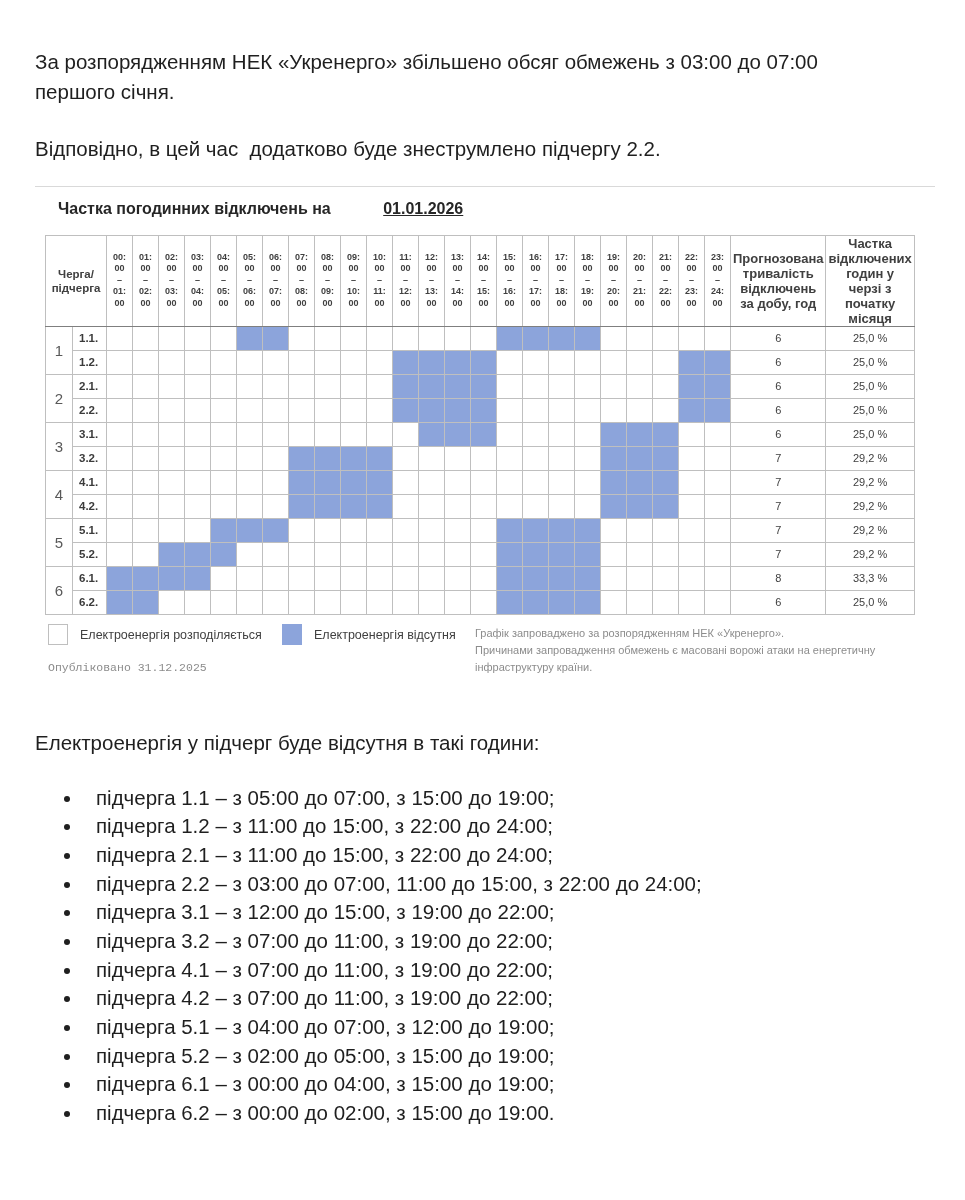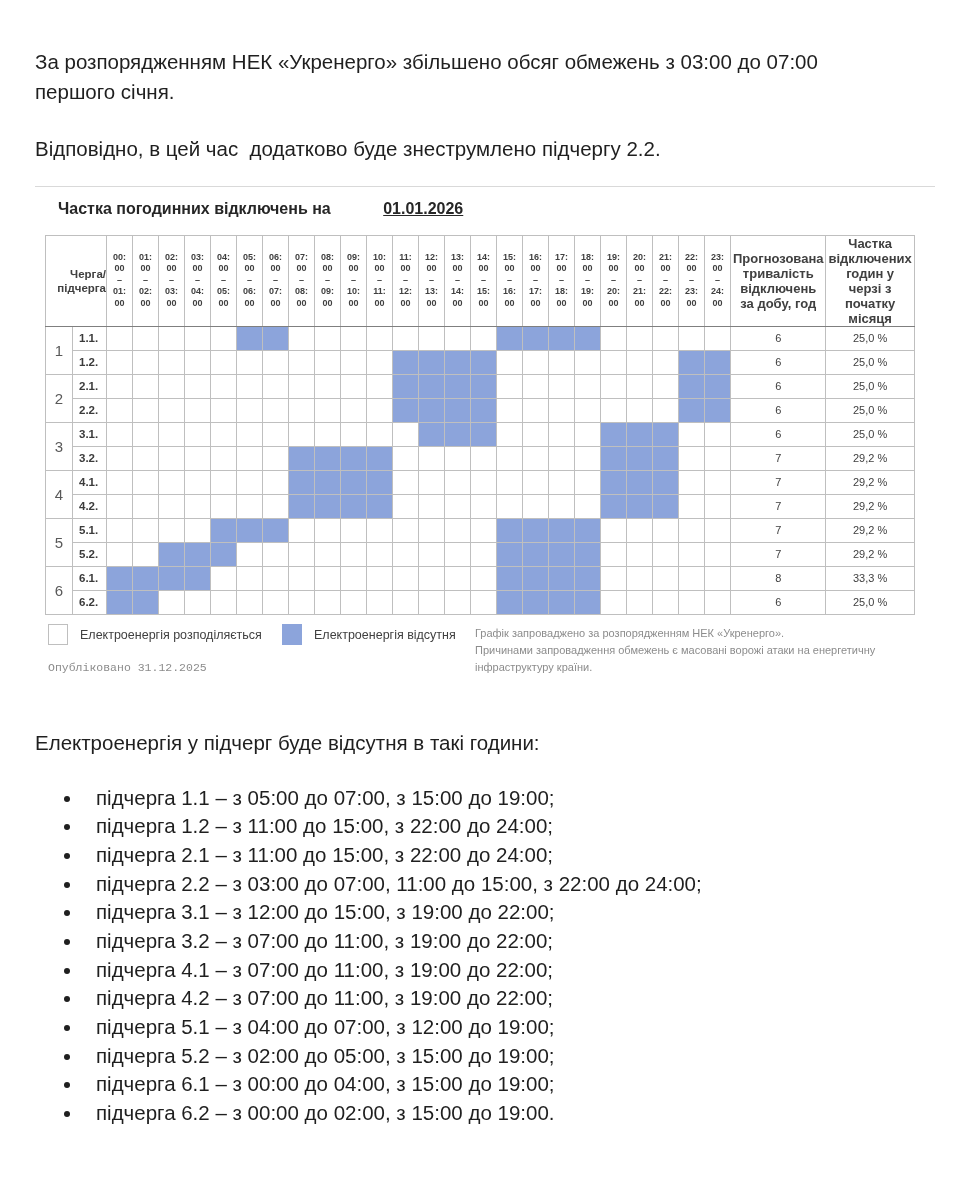--- a/index.html
+++ b/index.html
@@ -19,21 +19,21 @@
   .chart-section { margin:13px 0 0 10px; }
   .chart-title { margin-left:13px; font-size:16px; font-weight:bold; color:#262626; }
   .chart-title .underlined { text-decoration:underline;margin-left:48px; }
 
   table.sched { border-collapse:collapse; table-layout:fixed; margin-top:17px; border:1px solid #7F7F7F; }
   .sched th, .sched td { border:1px solid #BFBFBF; padding:0; overflow:hidden; }
   .sched thead th {
     height:89px; font-weight:bold; color:#404040; text-align:center; vertical-align:middle;
     white-space:pre-line; font-size:9px; line-height:11.5px; border-bottom-color:#7F7F7F;
   }
-  .sched th.corner { font-size:11.5px; font-weight:bold; line-height:14px;text-align:right; }
+  .sched th.corner { font-size:11.5px; font-weight:bold; line-height:14px; }
   .sched th.sum { font-size:13px; line-height:15px; padding:0 2px; }
   .sched tbody td { height:24px; }
   .sched td.group { font-size:15px; color:#595959; text-align:center; vertical-align:middle; }
   .sched td.sub { font-size:11.5px; font-weight:bold; color:#3B3B3B; padding-left:6px; vertical-align:middle; }
   .sched td.hour.filled { background:var(--outage); }
   .sched td.val { font-size:11px; color:#404040; text-align:center; vertical-align:middle; }
   .sched tr.gsep td { border-top-color:#7F7F7F; }
 
   .legend-row { position:relative; display:flex; align-items:center; margin-top:9px; height:22px; }
   .swatch { width:20px; height:21px; flex:0 0 auto; }

